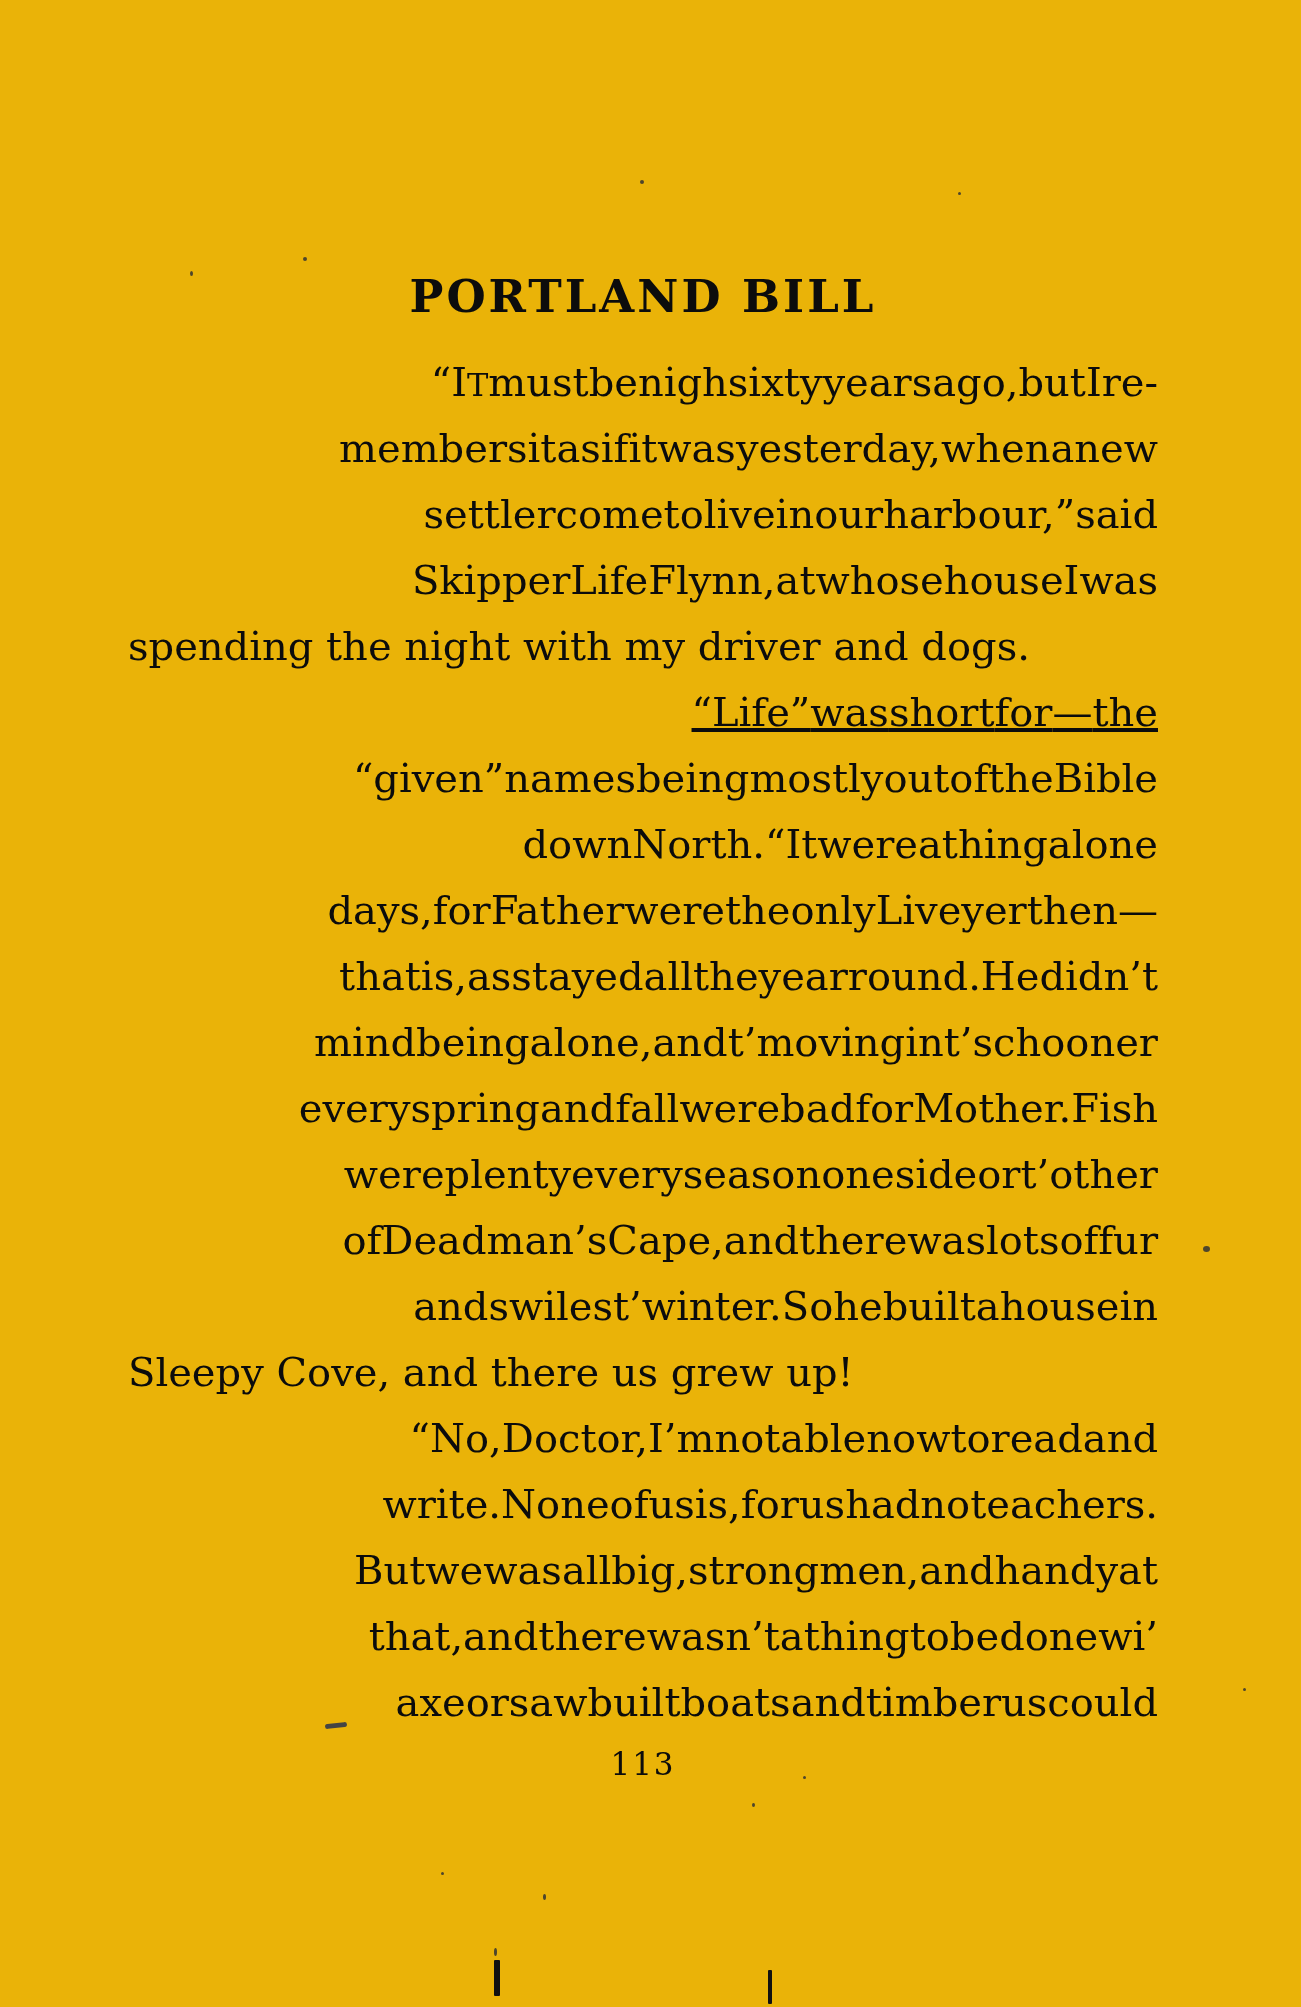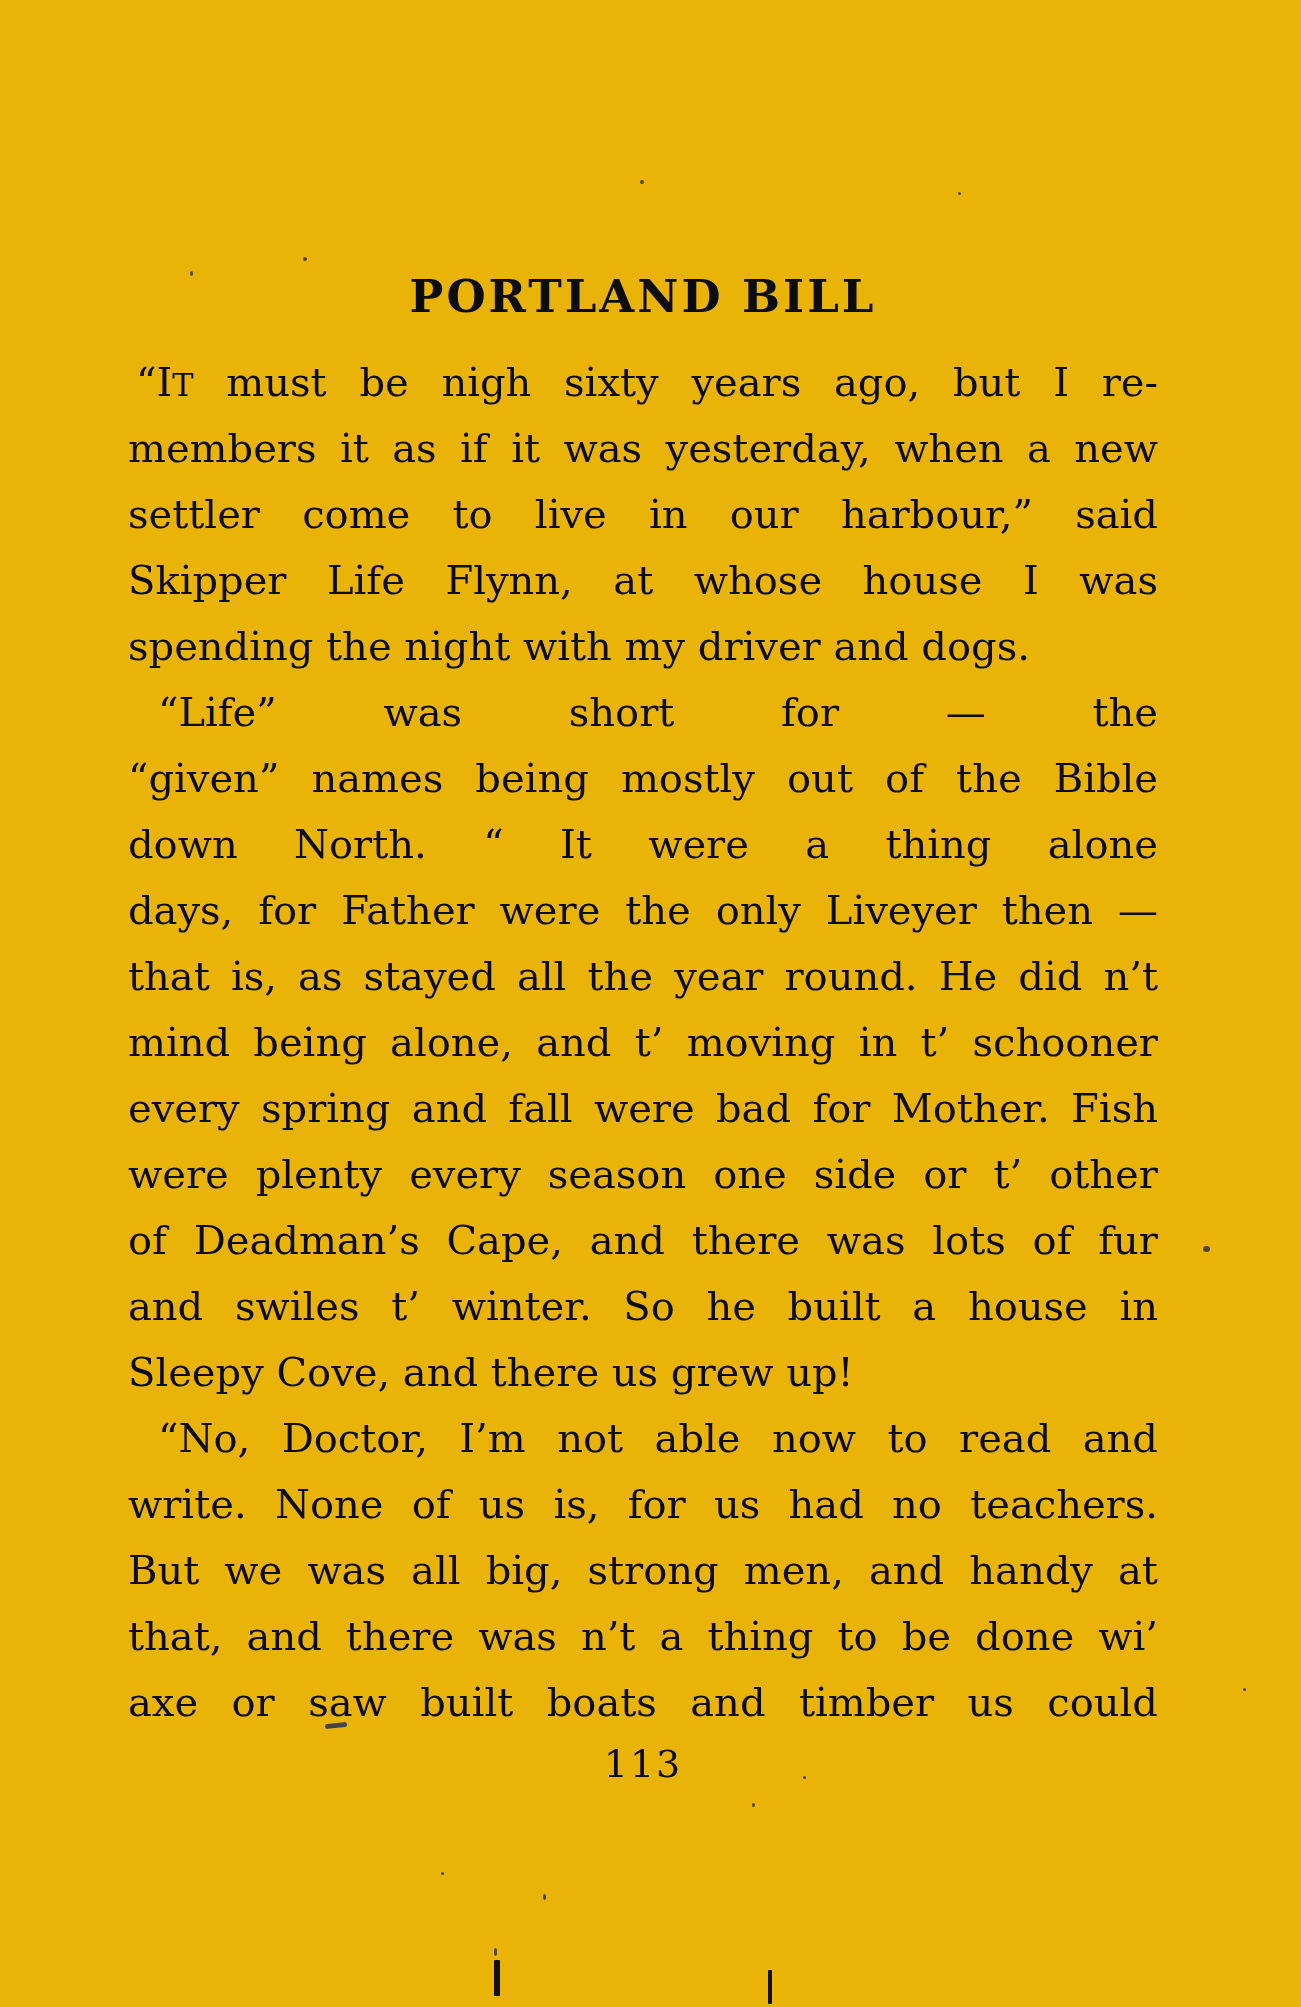--- a/index.html
+++ b/index.html
@@ -33,28 +33,28 @@
   }
   .line{
     height:66px;
     line-height:66px;
     font-size:40px;
     white-space:nowrap;
     color:#0c0c0c;
   }
   .line.j{
     display:flex;
-    justify-content:space-between;
+    justify-content:flex-end;
   }
   .line.j span{flex:0 0 auto;}
   .sc{font-size:0.8em;}
   .page-number{
     margin-top:8px;
     text-align:center;
-    font-size:38px;
+    font-size:31px;
     line-height:42px;
     letter-spacing:2px;
     color:#0c0c0c;
   }
   .artifact{
     position:absolute;
     background:#1d1d1d;
   }
   .artifact.dot{border-radius:50%;background:#333;opacity:.85;}
   .artifact.bar{background:#111;border-radius:1px;}
@@ -105,21 +105,21 @@
           <span>Skipper</span>
           <span>Life</span>
           <span>Flynn,</span>
           <span>at</span>
           <span>whose</span>
           <span>house</span>
           <span>I</span>
           <span>was</span>
         </div>
         <div class="line">spending the night with my driver and dogs.</div>
-        <div class="line j" style="padding-left: 30px;">
+        <div class="line j" style="padding-left: 30px; text-decoration: underline;">
           <span>“Life”</span>
           <span>was</span>
           <span>short</span>
           <span>for</span>
           <span>—</span>
           <span>the</span>
         </div>
         <div class="line j">
           <span>“given”</span>
           <span>names</span>

